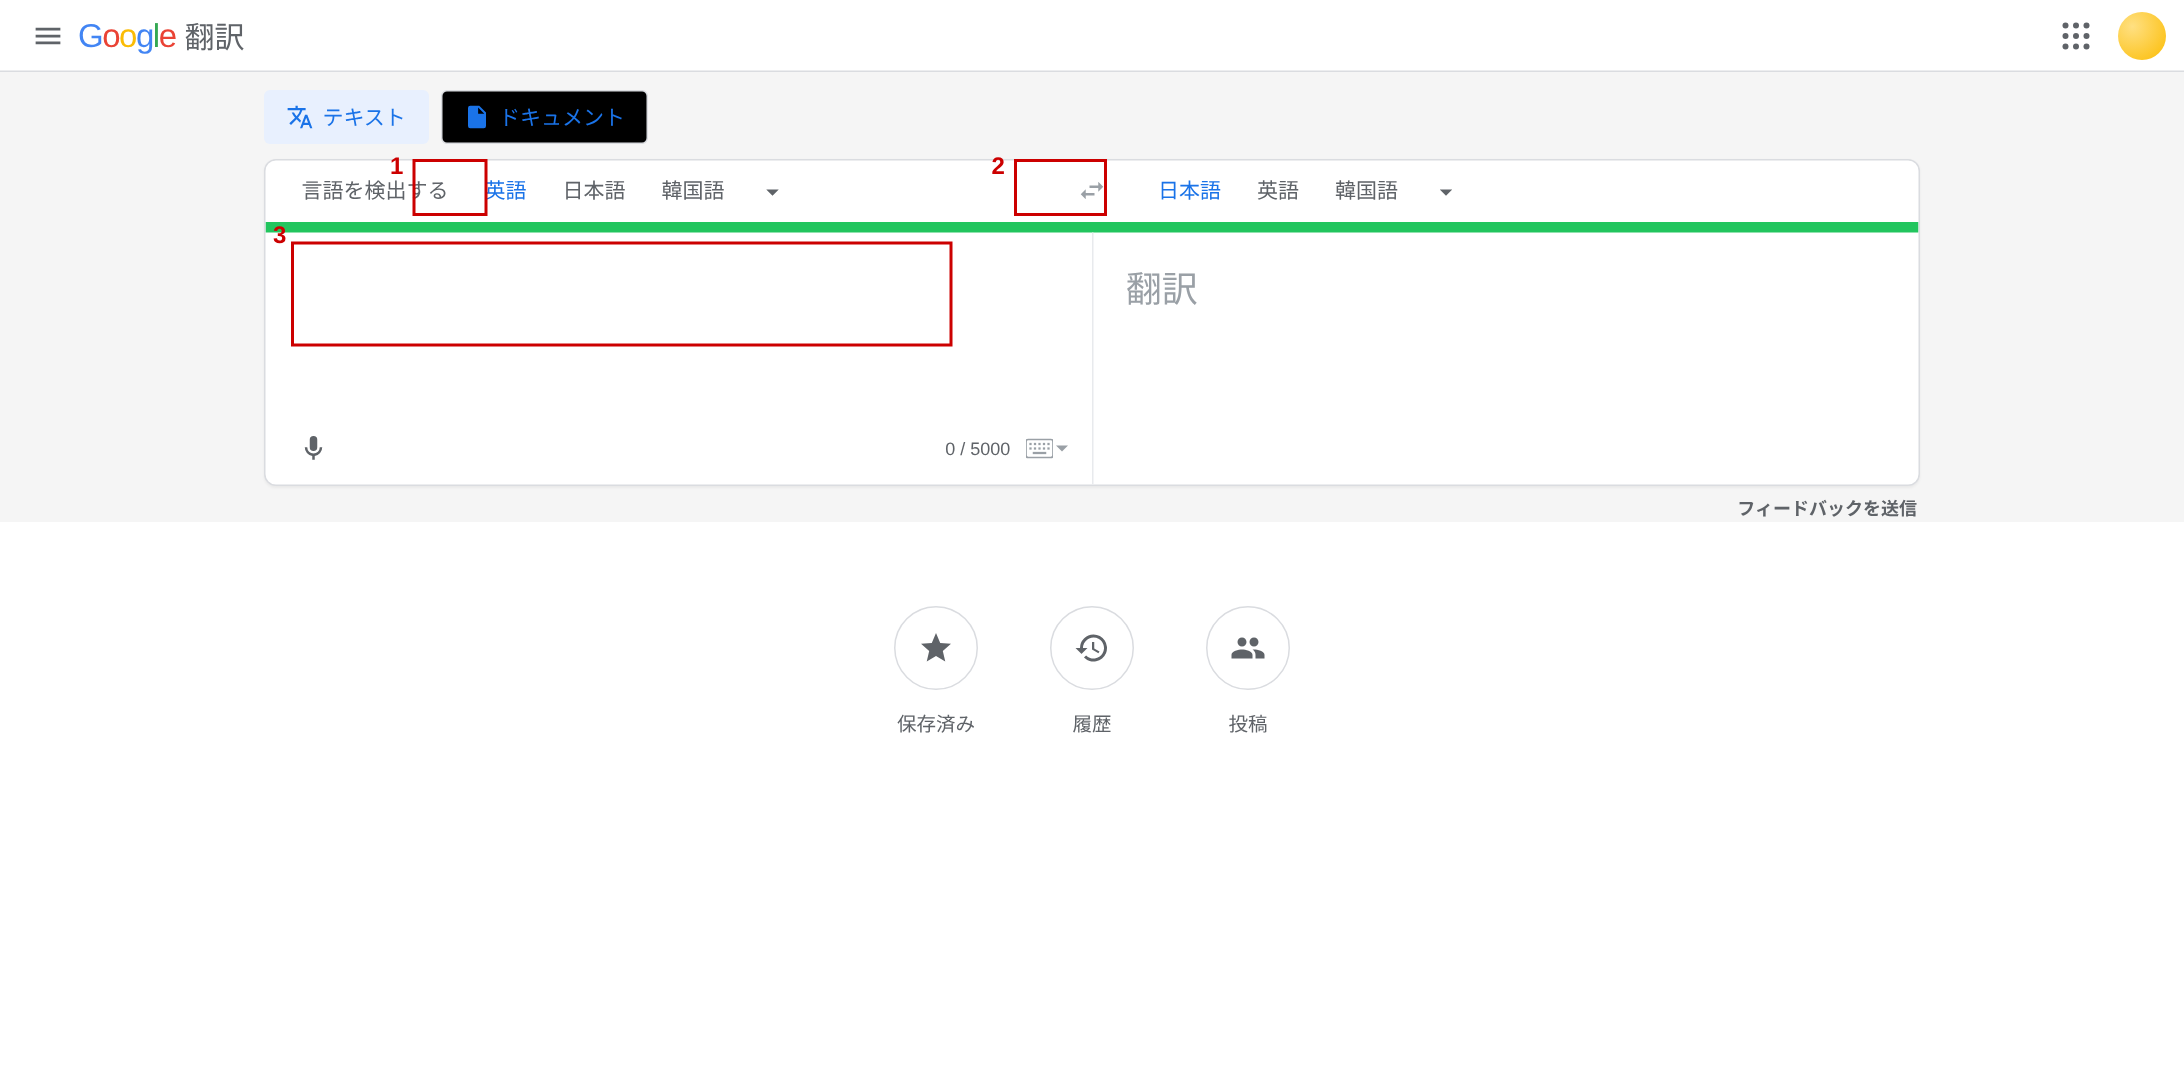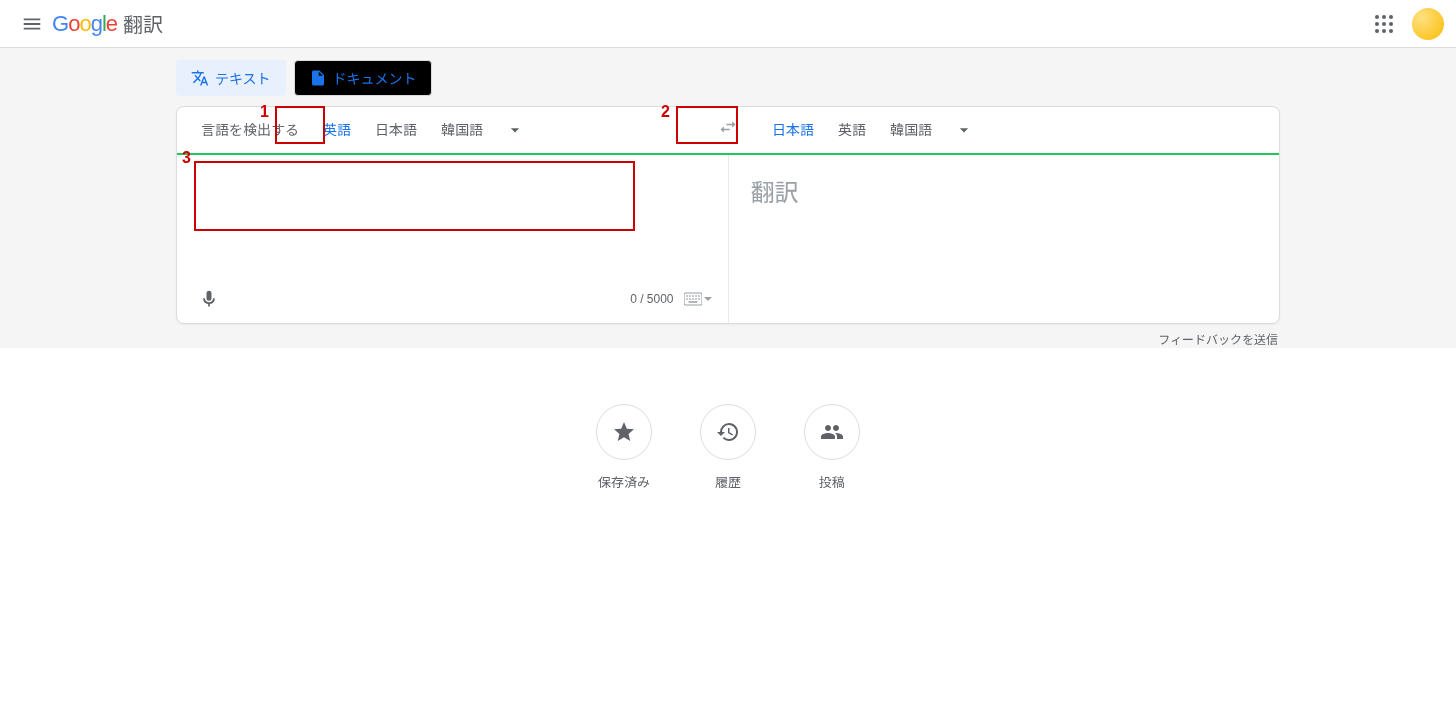--- a/index.html
+++ b/index.html
@@ -28,21 +28,21 @@
 .toolbar-bg { background:#f5f5f5; padding:12px 0 0 0; display:flex; justify-content:center; }
 .content-col { width:1104px; }
 .tabs { display:flex; gap:8px; margin-bottom:10px; }
 .tab-btn { display:flex; align-items:center; gap:6px; height:36px; padding:0 14px; border:1px solid #dadce0; border-radius:4px; background:#000000; font-size:14px; color:#1a73e8; cursor:pointer; }
 .tab-btn.active { background:#e8f0fe; border-color:transparent; }
 .tab-btn svg { fill:#1a73e8; width:18px; height:18px; }
 
 
 .card { background:#fff; border:1px solid #dadce0; border-radius:8px; overflow:hidden; box-shadow:0 1px 2px rgba(0,0,0,0.05); }
 
-.langbar { display:flex; height:48px; border-bottom:2px solid #22c55e; }
+.langbar { display:flex; height:48px; border-bottom:7px solid #22c55e; }
 .lang-side { flex:1; display:flex; align-items:center; position:relative; }
 .lang-side.left { padding-left:12px; }
 .lang-side.right { padding-left:12px; }
 .lang-chip { padding:0 12px; height:46px; display:flex; align-items:center; font-size:14px; color:#5f6368; cursor:pointer; white-space:nowrap; border-bottom:2px solid transparent; }
 .lang-chip.sel { color:#1a73e8; }
 .lang-more { width:40px; height:40px; display:flex; align-items:center; justify-content:center; cursor:pointer; }
 .lang-more svg { fill:#5f6368; width:20px; height:20px; }
 .swap-btn { width:40px; height:40px; display:flex; align-items:center; justify-content:center; cursor:pointer; }
 .swap-btn svg { fill:#9aa0a6; width:20px; height:20px; }
 
@@ -52,21 +52,21 @@
 .src-area { position:absolute; top:13px; left:18px; right:26px; bottom:42px; }
 .tgt-placeholder { padding:18px 22px; font-size:24px; color:#9aa0a6; }
 .pane-footer { position:absolute; bottom:6px; left:0; right:0; height:36px; display:flex; align-items:center; padding:0 16px; gap:10px; }
 .mic-btn { width:32px; height:32px; display:flex; align-items:center; justify-content:center; cursor:pointer; border-radius:50%; }
 .mic-btn svg { fill:#5f6368; width:20px; height:20px; }
 .char-count { margin-left:auto; font-size:12px; color:#5f6368; }
 .kbd-btn { width:28px; height:20px; display:flex; align-items:center; justify-content:center; cursor:pointer; gap:2px; }
 .kbd-btn svg { fill:#9aa0a6; width:20px; height:14px; }
 .kbd-caret { width:0; height:0; border-left:4px solid transparent; border-right:4px solid transparent; border-top:4px solid #9aa0a6; }
 
-.feedback-row { text-align:right; padding:6px 2px 0 0; }
+.feedback-row { text-align:right; padding:6px 2px 0 0;font-weight:bold; }
 .feedback-link { font-size:12px; color:#5f6368; cursor:pointer; }
 
 
 .circles { display:flex; justify-content:center; gap:48px; margin-top:56px; }
 .circle-item { display:flex; flex-direction:column; align-items:center; gap:12px; cursor:pointer; }
 .circle { width:56px; height:56px; border:1px solid #dadce0; border-radius:50%; display:flex; align-items:center; justify-content:center; }
 .circle svg { fill:#5f6368; width:24px; height:24px; }
 .circle-label { font-size:13px; color:#5f6368; }
 
 

